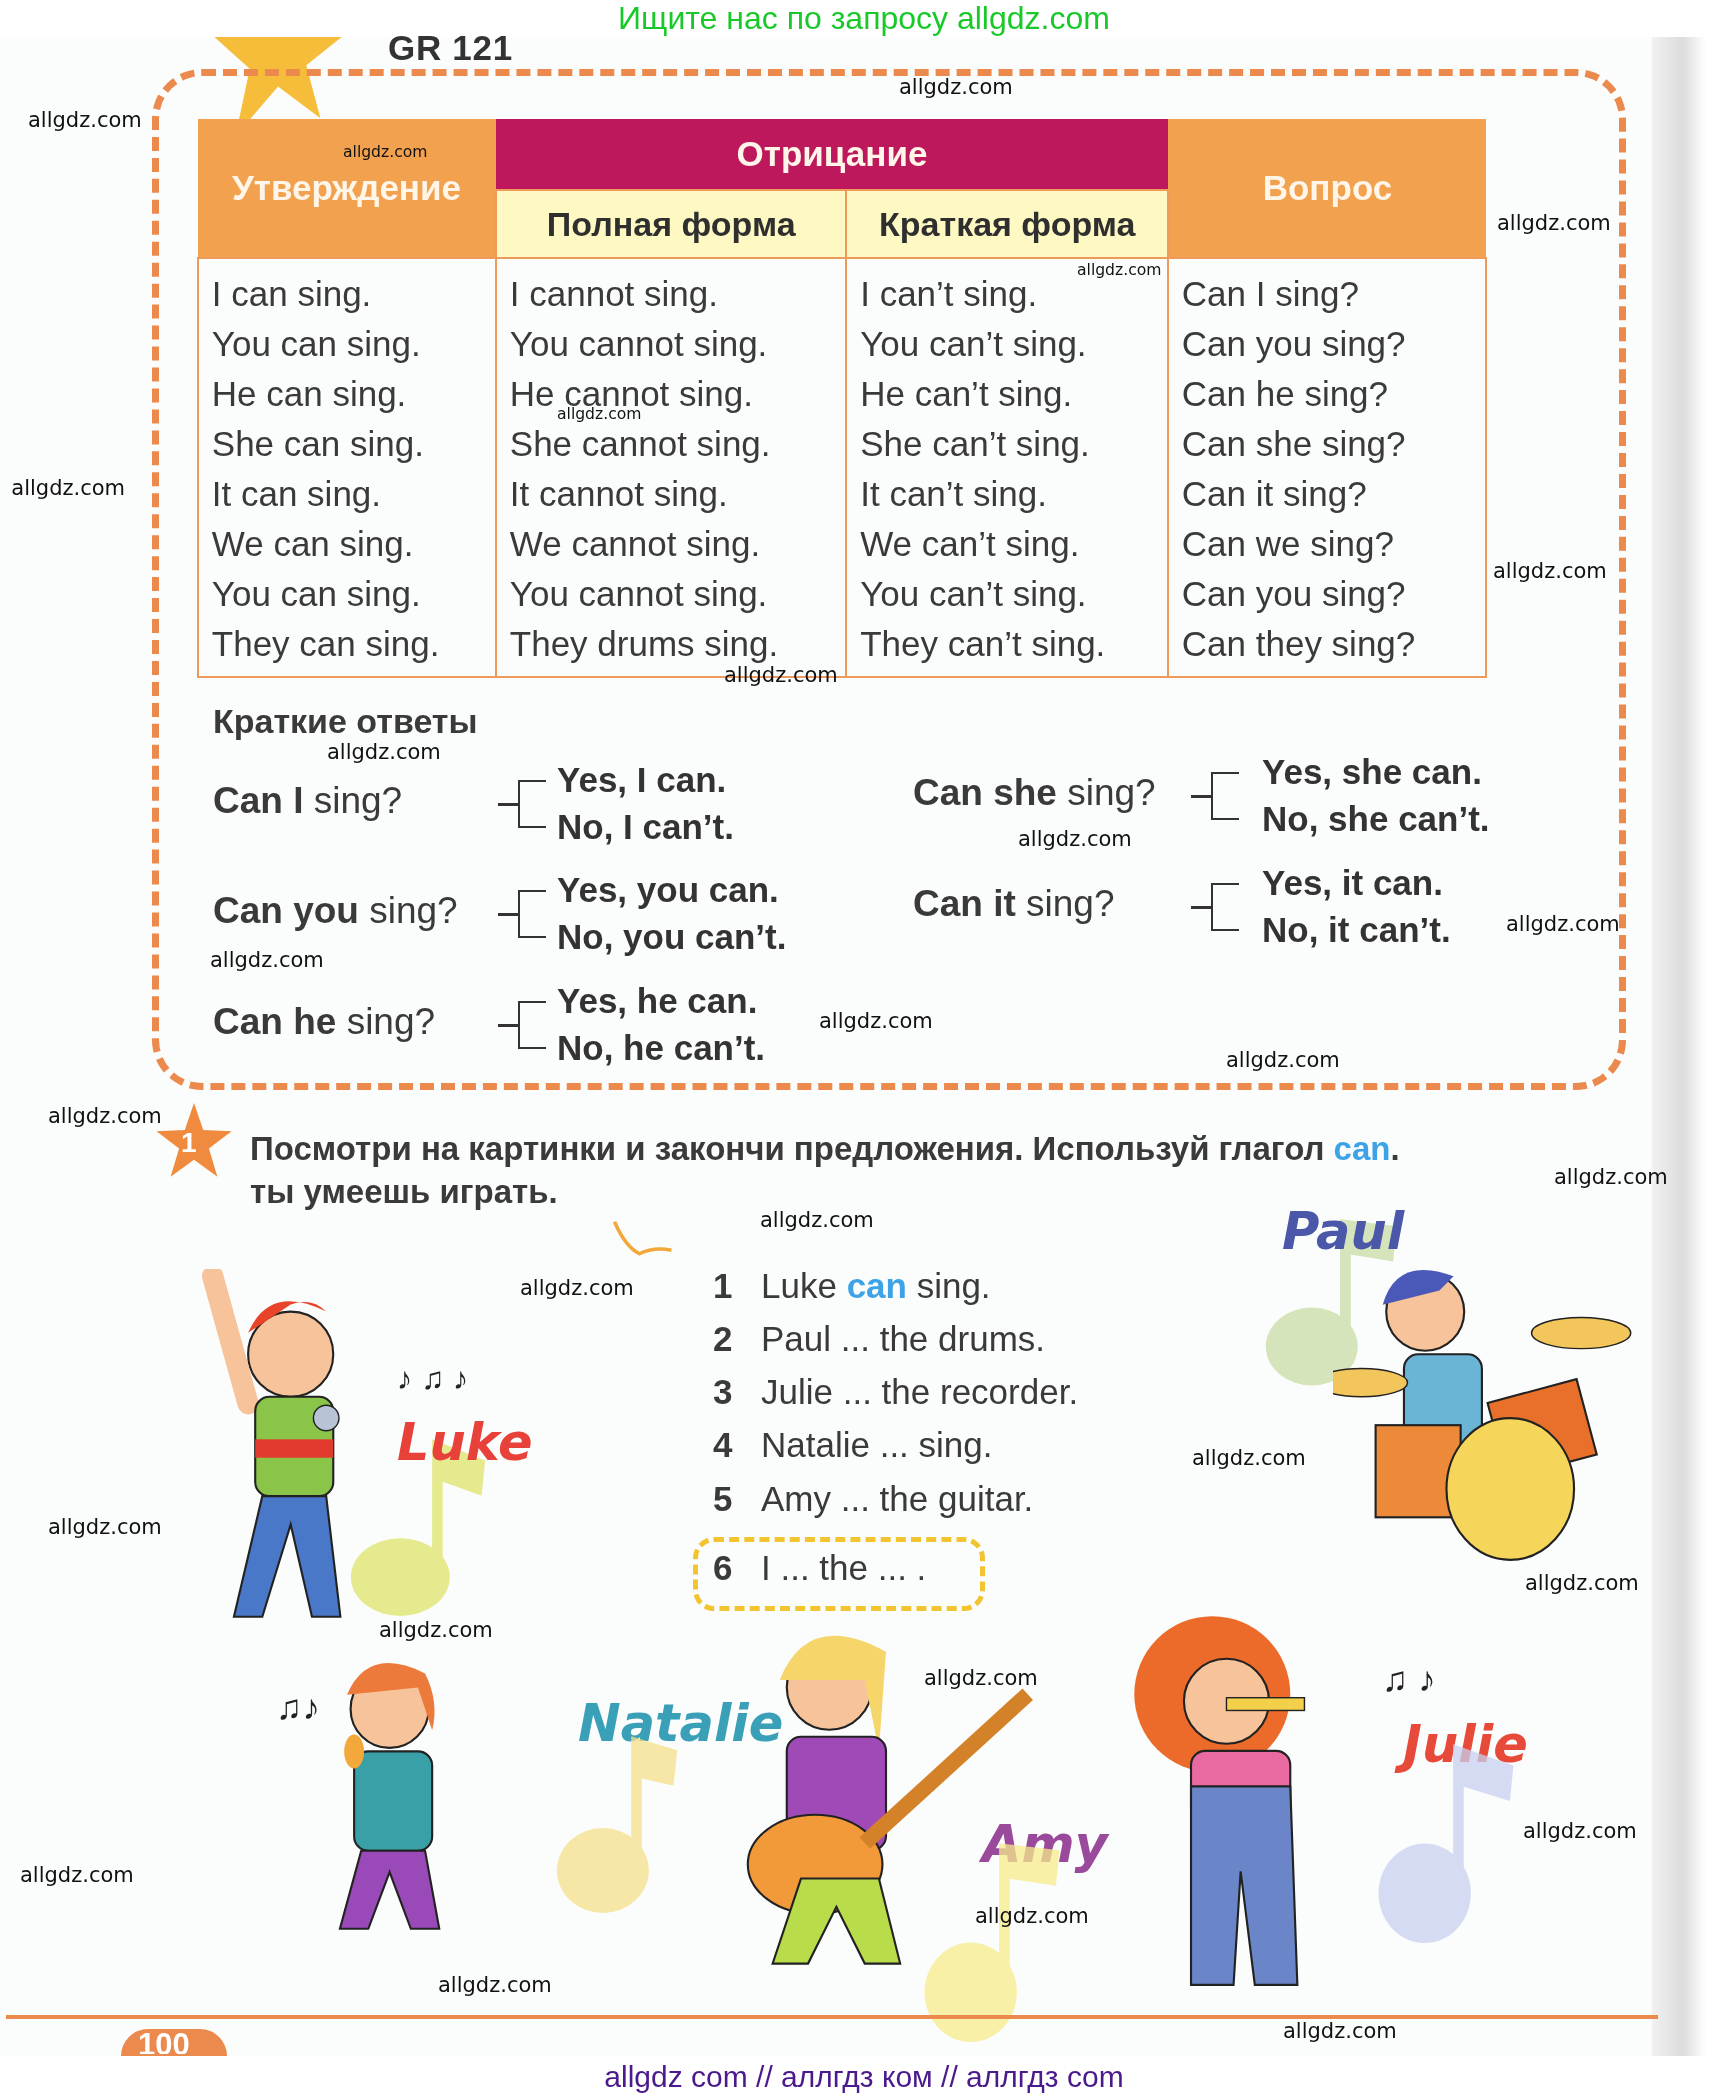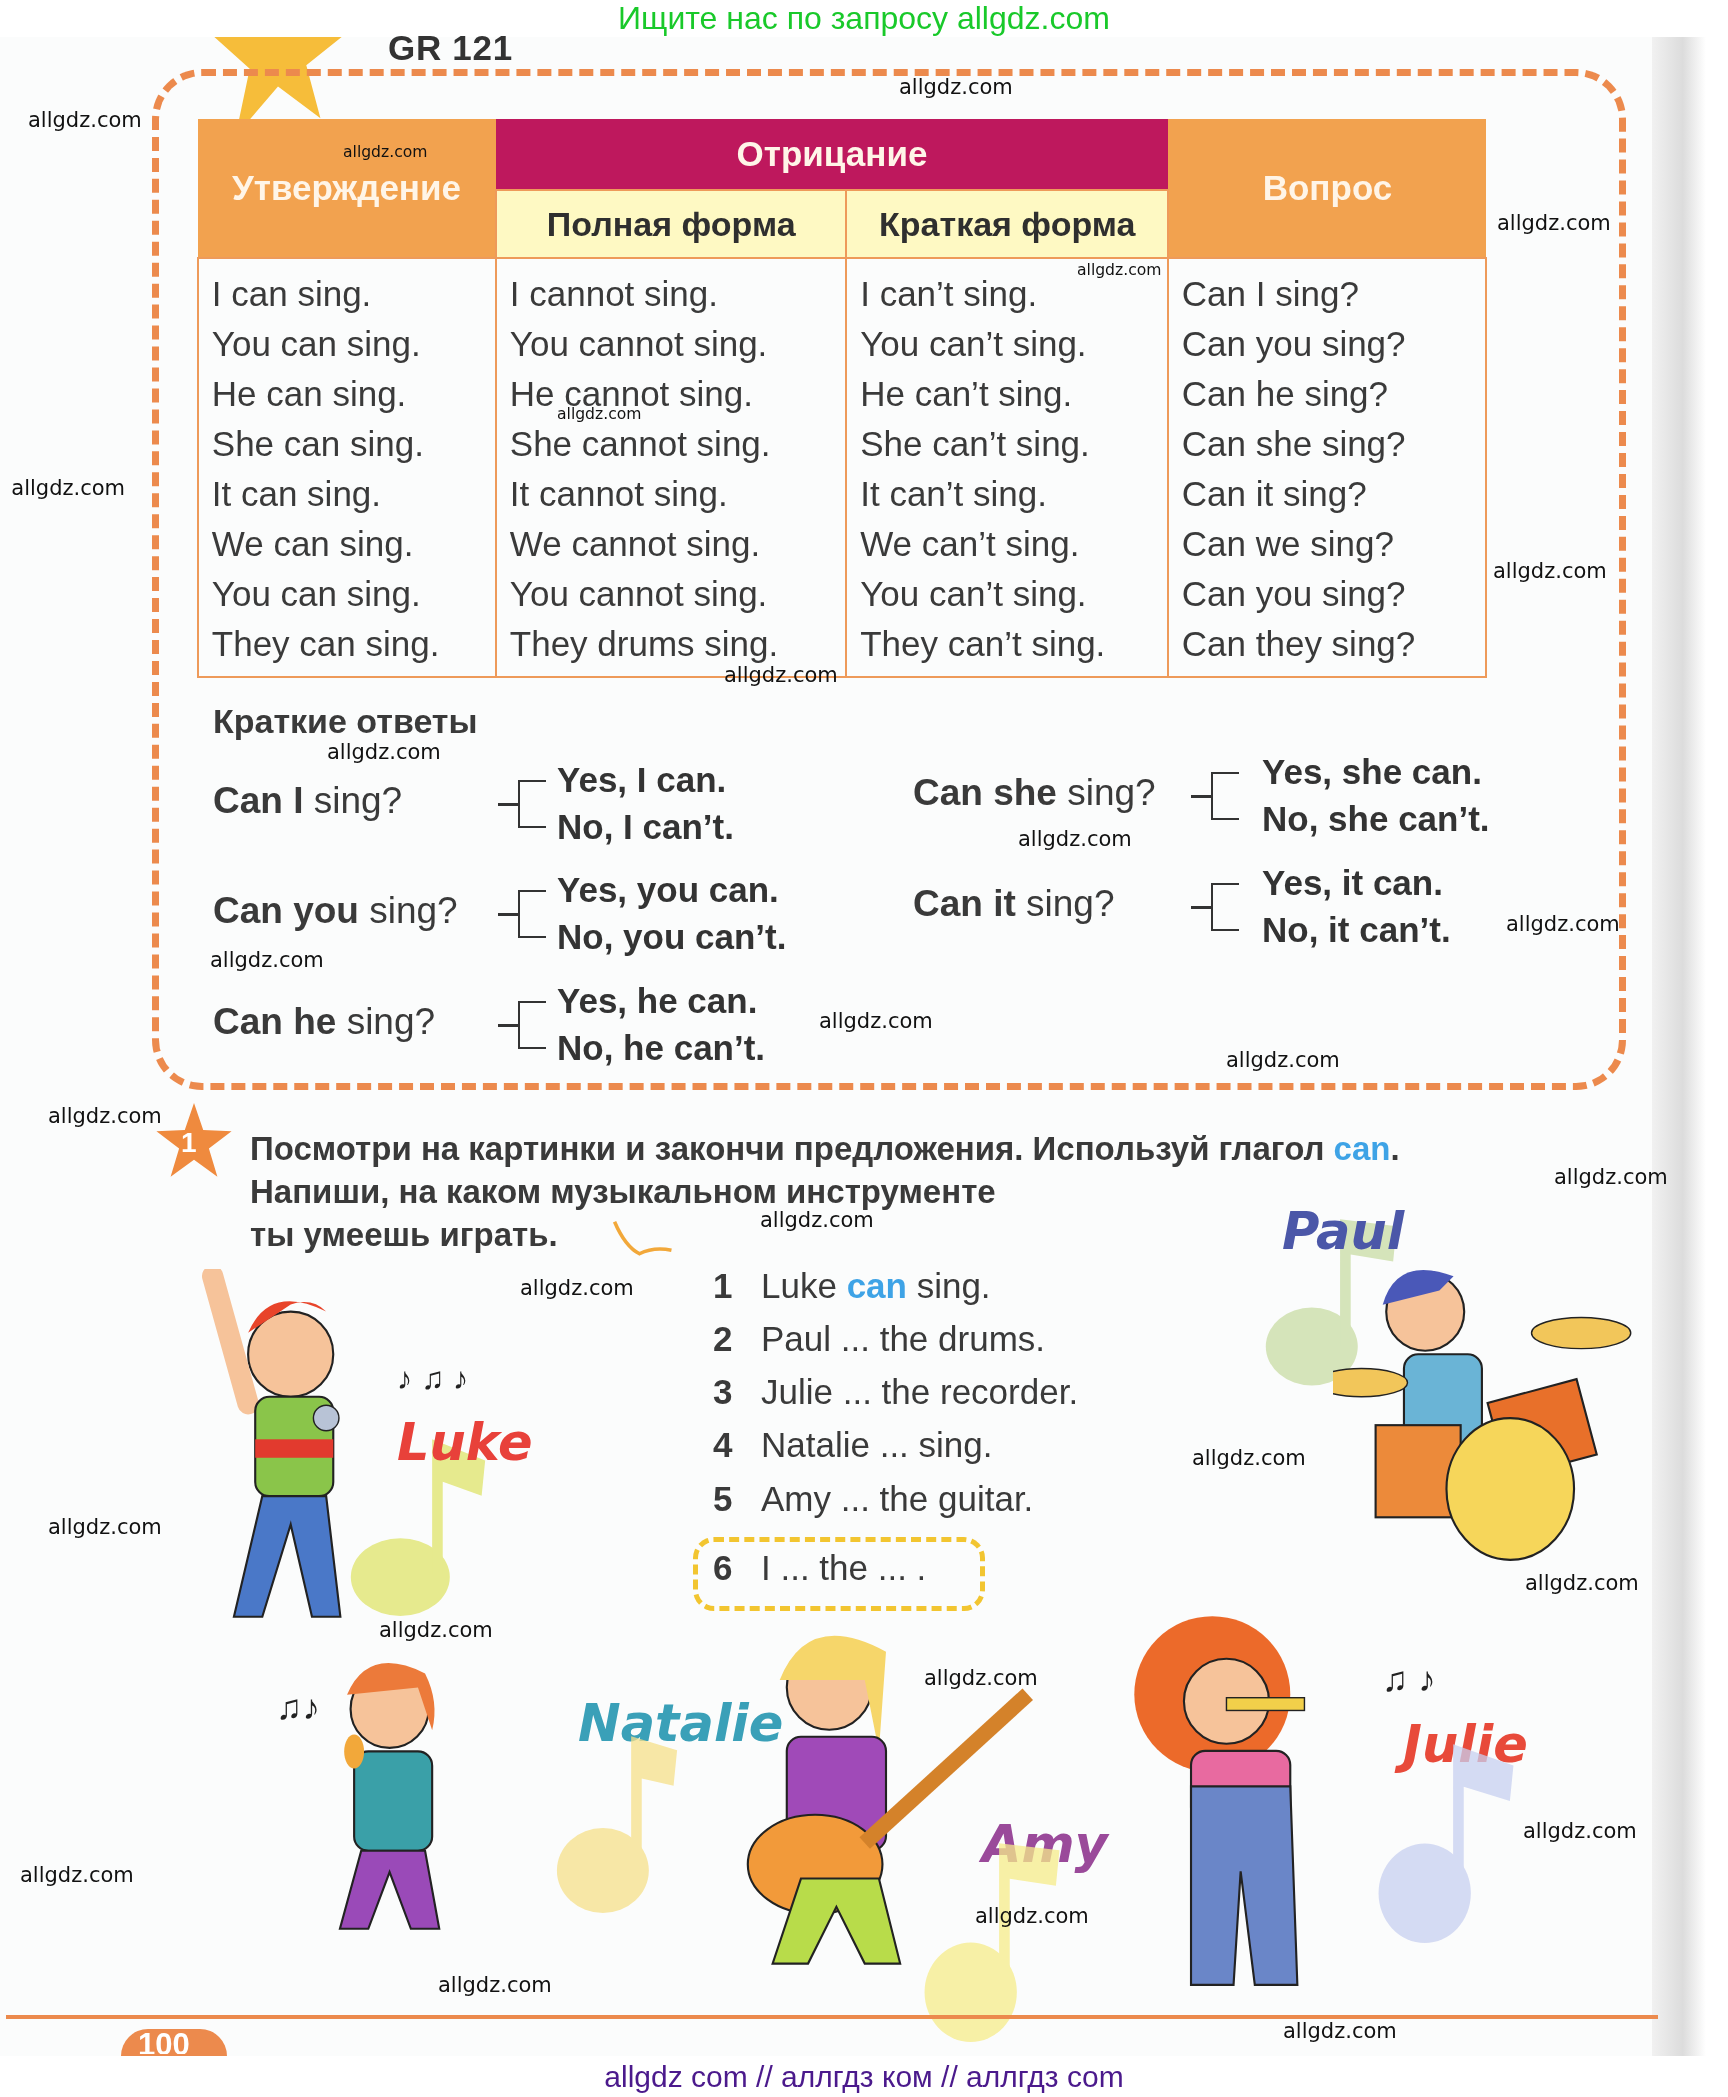--- a/index.html
+++ b/index.html
@@ -173,21 +173,20 @@
   <div class="ans" style="left:349px;top:-10px;">Yes, it can.</div>
   <div class="ans" style="left:349px;top:37px;">No, it can’t.</div>
 </div>
 
 <svg class="ex-star" viewBox="0 0 110 110">
   <polygon points="55,0 68,38 108,40 76,64 88,104 55,80 22,104 34,64 2,40 42,38" fill="#ef8a3e"></polygon>
 </svg>
 <div class="ex-num">1</div>
 <div class="ex-text">
   <div><span>Посмотри на картинки и закончи предложения. Используй глагол </span><span class="hl">can</span><span>.</span></div>
-  <div>Напиши, на каком музыкальном инструменте</div>
   <div>ты умеешь играть.</div>
 </div>
 
 <div class="sent" style="top:1266px;"><span class="n">1</span><span>Luke </span><span class="hl">can</span><span> sing.</span></div>
 <div class="sent" style="top:1319px;"><span class="n">2</span><span>Paul ... the drums.</span></div>
 <div class="sent" style="top:1372px;"><span class="n">3</span><span>Julie ... the recorder.</span></div>
 <div class="sent" style="top:1425px;"><span class="n">4</span><span>Natalie ... sing.</span></div>
 <div class="sent" style="top:1479px;"><span class="n">5</span><span>Amy ... the guitar.</span></div>
 <div class="s6box"></div>
 <div class="sent" style="top:1548px;"><span class="n">6</span><span>I ... the ... .</span></div>

